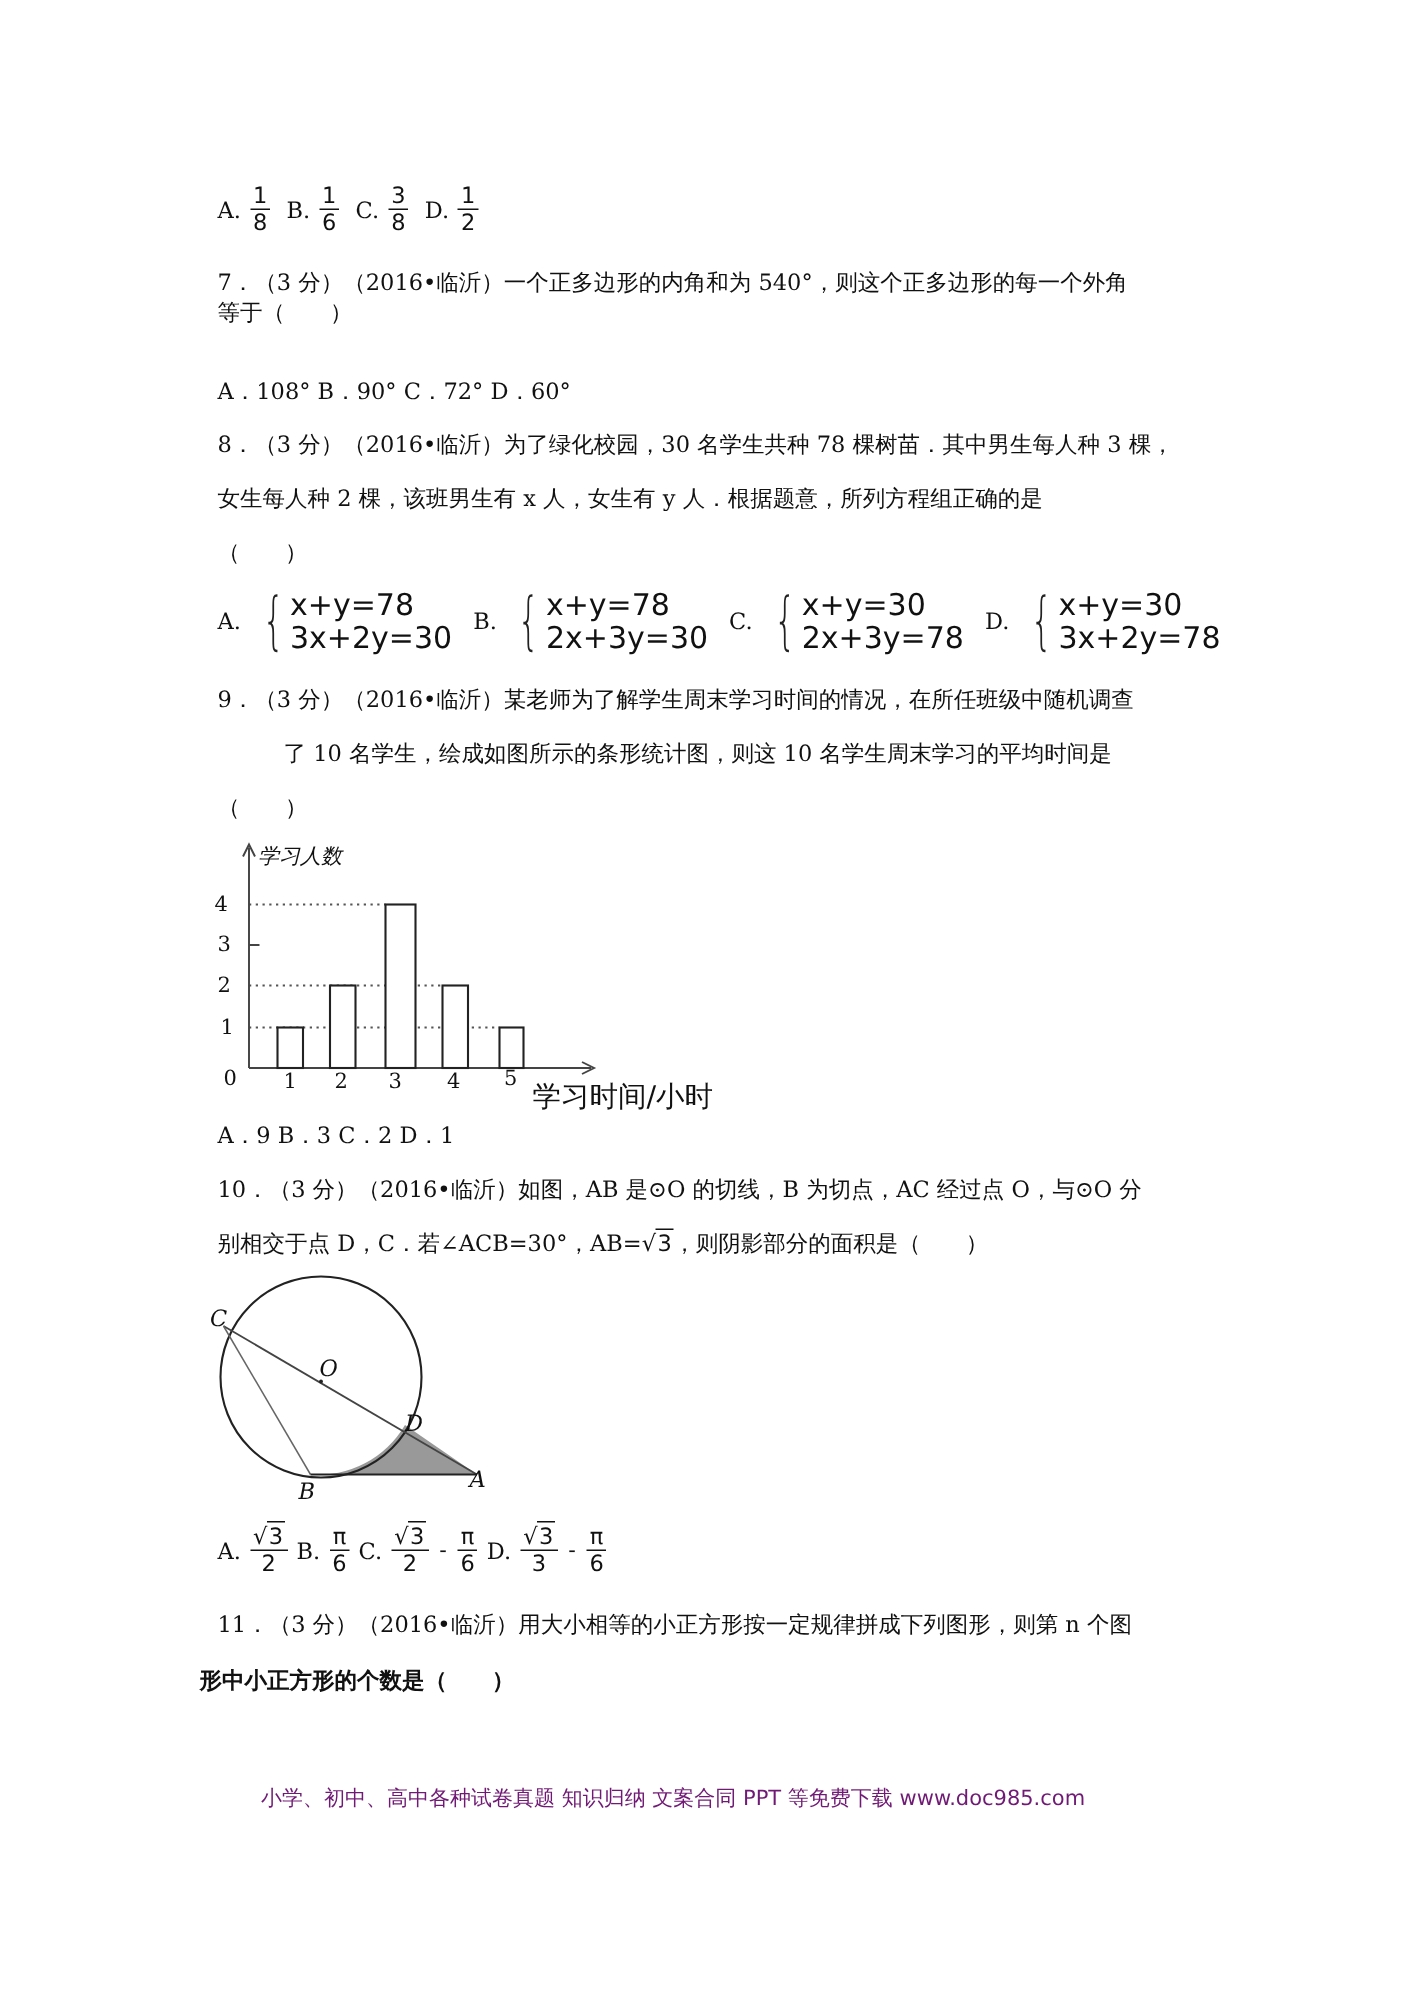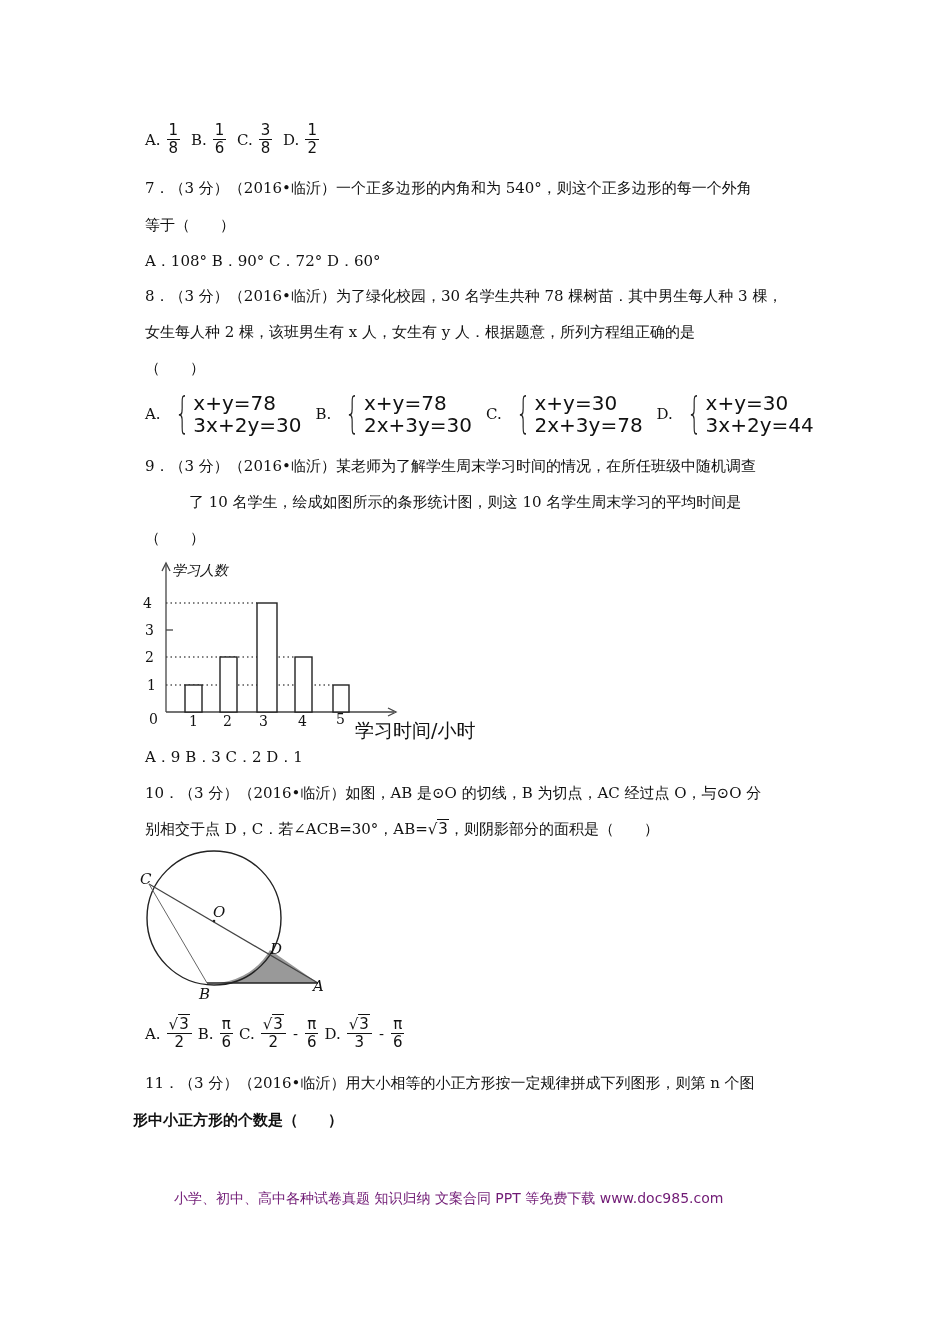--- a/index.html
+++ b/index.html
@@ -51,21 +51,21 @@
   <span class="opt">
     <span class="lbl">D.</span>
     <span class="frac">
         <span class="num">1</span>
         <span class="den">2</span>
       </span>
   </span>
 </div>
 
 <div class="abs line" style="left:145px; top:178px;">7．（3 分）（2016•临沂）一个正多边形的内角和为 540°，则这个正多边形的每一个外角</div>
-<div class="abs line" style="left:145px; top:215px;">等于（　　）</div>
+<div class="abs line" style="left:145px; top:198px;">等于（　　）</div>
 <div class="abs line" style="left:145px; top:251px;">A．108°  B．90°  C．72°  D．60°</div>
 
 <div class="abs line" style="left:145px; top:286px;">8．（3 分）（2016•临沂）为了绿化校园，30 名学生共种 78 棵树苗．其中男生每人种 3 棵，</div>
 <div class="abs line" style="left:145px; top:322px;">女生每人种 2 棵，该班男生有 x 人，女生有 y 人．根据题意，所列方程组正确的是</div>
 <div class="abs line" style="left:145px; top:358px;">（　　）</div>
 
 <div class="abs line" style="left:145px; top:392px; display:flex; align-items:center;">
   <span class="lbl">A.</span>
   <span class="sys">
     <span class="brace">{</span>
@@ -88,21 +88,21 @@
     <span class="eqs">
         <span>x+y=30</span>
         <span>2x+3y=78</span>
       </span>
   </span>
   <span class="lbl">D.</span>
   <span class="sys">
     <span class="brace">{</span>
     <span class="eqs">
         <span>x+y=30</span>
-        <span>3x+2y=44</span>
+        <span>3x+2y=78</span>
       </span>
   </span>
 </div>
 
 <div class="abs line" style="left:145px; top:456px;">9．（3 分）（2016•临沂）某老师为了解学生周末学习时间的情况，在所任班级中随机调查</div>
 <div class="abs line" style="left:145px; top:492px;margin-left:44px;">了 10 名学生，绘成如图所示的条形统计图，则这 10 名学生周末学习的平均时间是</div>
 <div class="abs line" style="left:145px; top:528px;">（　　）</div>
 
 <svg class="abs" style="left:0; top:0;" width="950" height="1344" viewBox="0 0 950 1344">
   <g stroke="#555" stroke-width="1.3" stroke-dasharray="1.5,3" fill="none">

